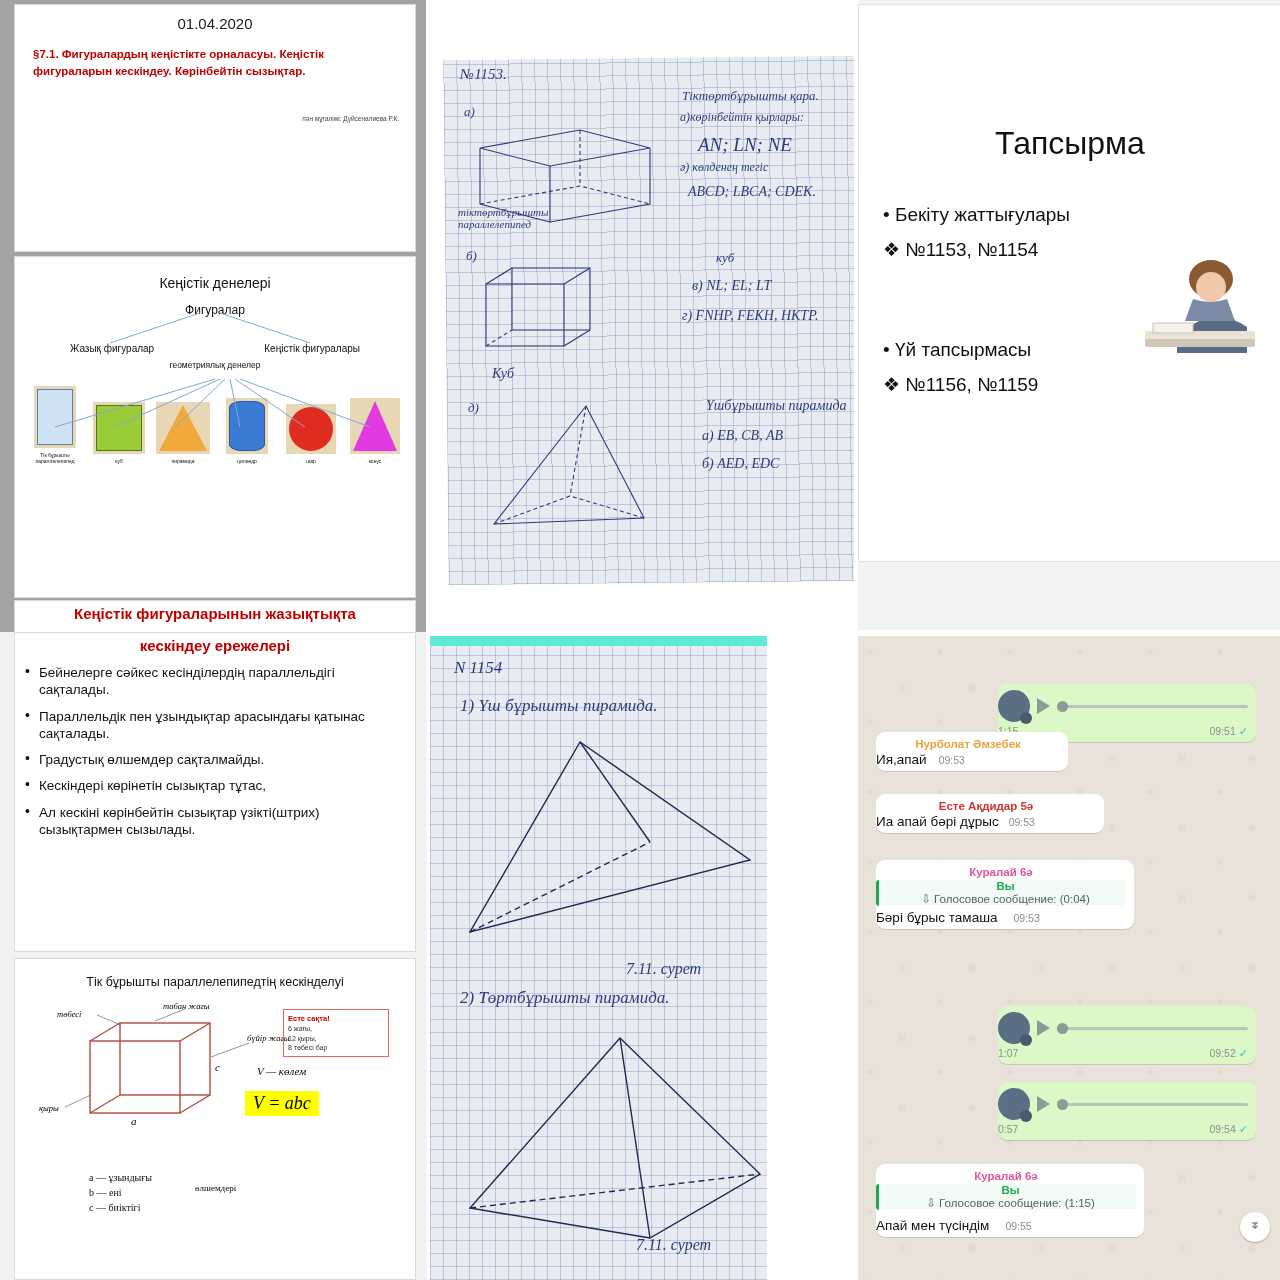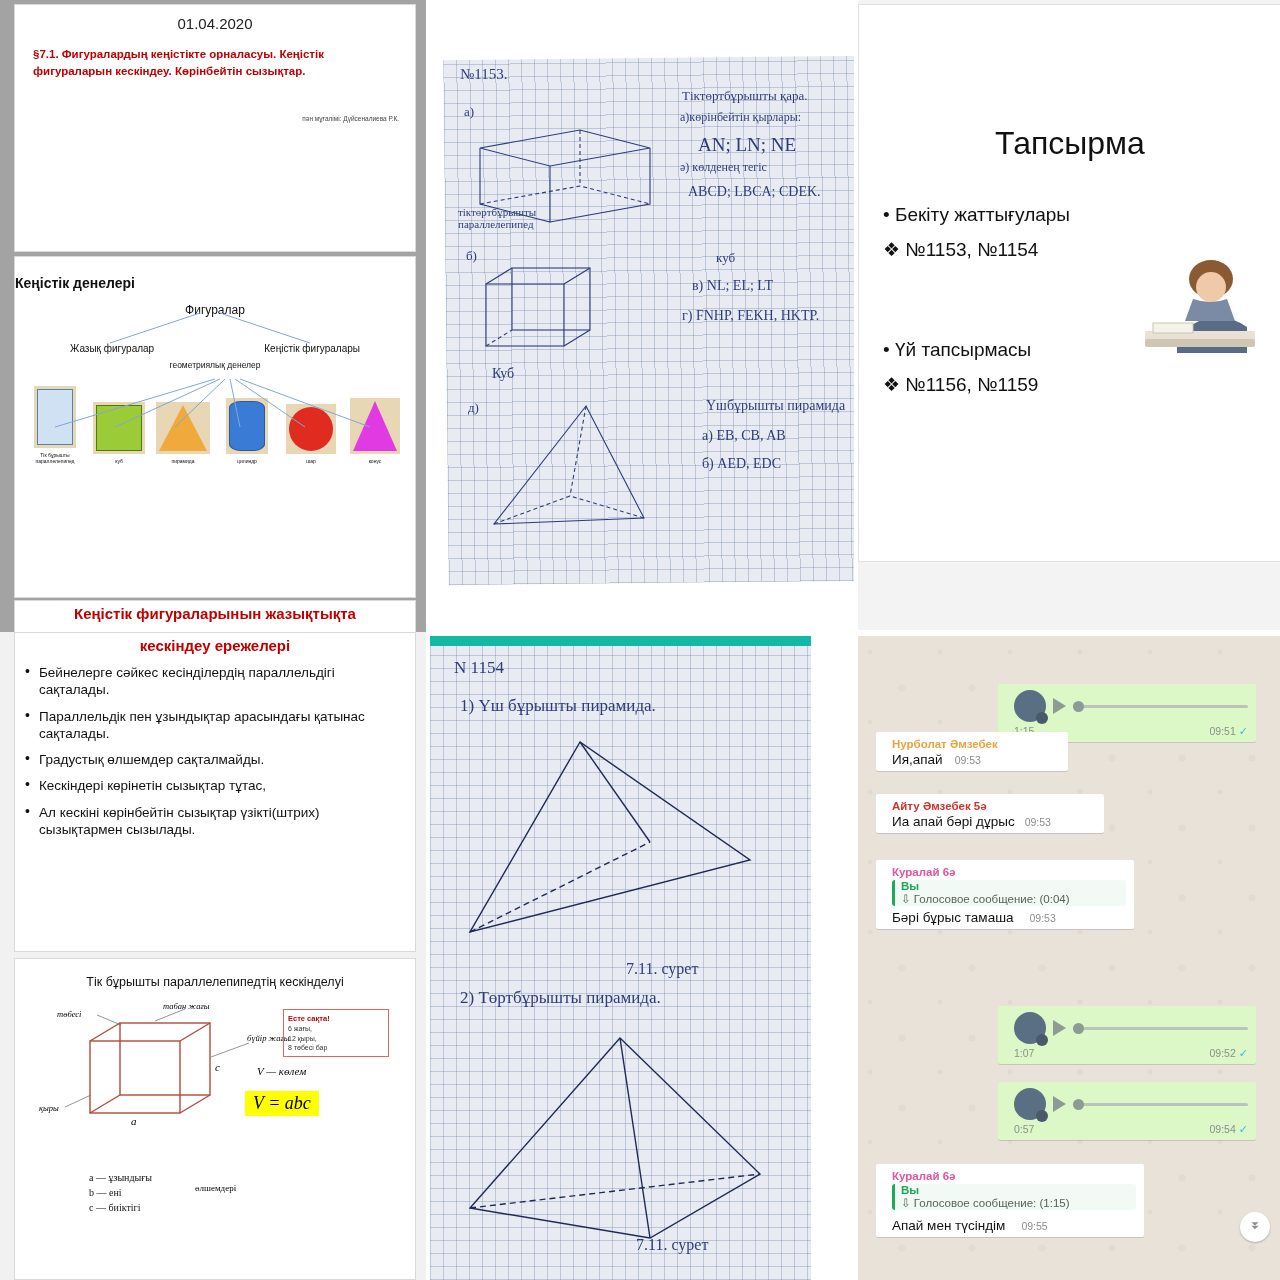--- a/index.html
+++ b/index.html
@@ -11,21 +11,21 @@
 
   
   #slide1{left:0;top:0;width:426px;height:632px;background:#a3a3a3;}
   .s1-card{position:absolute;left:14px;width:400px;background:#fff;border:1px solid #d9d9d9;}
   .s1-a{top:4px;height:246px;}
   .s1-b{top:256px;height:340px;}
   .s1-c{top:600px;height:32px;}
   .s1-date{text-align:center;font-size:15px;color:#222;margin-top:10px;}
   .s1-title{color:#c00000;font-size:11.5px;line-height:1.5;margin:14px 18px 0 18px;font-weight:bold;}
   .s1-author{font-size:6.5px;color:#444;text-align:right;margin:34px 16px 0 0;}
-  .s1-h2{font-size:14px;font-weight:bold;color:#111;margin-top:18px;}
+  .s1-h2{text-align:center;font-size:14px;font-weight:normal;color:#111;margin-top:18px;}
   .s1-h3{text-align:center;font-size:12px;color:#111;margin-top:12px;}
   .s1-row{display:flex;justify-content:space-around;margin-top:26px;font-size:10px;color:#111;}
   .s1-sub{text-align:center;font-size:8.5px;color:#111;margin-top:6px;}
   .s1-shapes{display:flex;justify-content:space-between;margin:16px 12px 0 12px;align-items:flex-end;}
   .shape-cell{width:56px;text-align:center;}
   .shape-box{height:62px;display:flex;align-items:flex-end;justify-content:center;}
   .shape-cap{font-size:5px;color:#111;margin-top:4px;line-height:1.2;}
   .sh-prism{width:34px;height:54px;background:#cfe2f3;border:1px solid #5b7fa6;}
   .sh-cube{width:44px;height:44px;background:#9ccb38;border:1px solid #4e7a10;}
   .sh-pyr{width:0;height:0;border-left:24px solid transparent;border-right:24px solid transparent;border-bottom:46px solid #f0a93b;}
@@ -51,24 +51,24 @@
   .yellowbox{background:#ffff00;padding:2px 8px;font-family:"Liberation Serif",serif;font-style:italic;font-size:18px;}
   .notebox{position:absolute;right:6px;top:6px;width:96px;border:1px solid #e06666;padding:4px;font-size:7px;color:#333;line-height:1.35;}
   .notebox b{color:#c00000;font-size:7.5px;}
   .dims{position:absolute;left:74px;bottom:2px;font-family:"Liberation Serif",serif;font-size:10px;color:#111;line-height:1.5;}
 
   
   #photo1{left:430px;top:0;width:424px;height:630px;background:#fff;}
   .paper{position:absolute;background:#e8ebf2;background-image:
       repeating-linear-gradient(0deg,rgba(90,115,160,.30) 0 1px,transparent 1px 13px),
       repeating-linear-gradient(90deg,rgba(90,115,160,.30) 0 1px,transparent 1px 13px);}
-  .hw{position:absolute;font-family:"Liberation Serif",serif;color:#2c3c7a;white-space:nowrap;}
-
-  
-  #photo2{left:430px;top:636px;width:337px;height:644px;background:#14b8a6;padding-left:44px;}
+  .hw{position:absolute;font-family:"Liberation Serif",serif;font-style:italic;color:#2c3c7a;white-space:nowrap;}
+
+  
+  #photo2{left:430px;top:636px;width:337px;height:644px;background:#5eead4;}
 
   
   #slide3{left:858px;top:0;width:422px;height:630px;background:#f3f3f3;}
   .s3-card{position:absolute;left:0px;top:4px;width:422px;height:556px;background:#fff;border:1px solid #e2e2e2;}
   .s3-title{text-align:center;font-size:32px;color:#111;margin-top:120px;}
   .s3-l1{font-size:19px;color:#111;margin:42px 0 0 24px;}
   .s3-l2{font-size:19px;color:#111;margin:12px 0 0 24px;}
   .s3-l3{font-size:19px;color:#111;margin:78px 0 0 24px;}
   .s3-l4{font-size:19px;color:#111;margin:12px 0 0 24px;}
   .boy{position:absolute;right:14px;top:248px;width:130px;height:100px;}
@@ -76,21 +76,21 @@
   
   #wa{left:858px;top:636px;width:422px;height:644px;background:#e4ddd4;}
   .wa-bg{position:absolute;inset:0;background:#e9e2d9;
      background-image:radial-gradient(circle at 12px 16px, rgba(0,0,0,.035) 2px, transparent 3px),
                       radial-gradient(circle at 44px 52px, rgba(0,0,0,.03) 3px, transparent 4px);
      background-size:70px 70px;}
   .wa-header{position:absolute;left:0;top:0;right:0;height:42px;background:#075e54;display:flex;align-items:center;padding:0 10px;box-sizing:border-box;color:#fff;}
   .wa-title{font-size:12.5px;margin-left:8px;flex:1;white-space:nowrap;overflow:hidden;text-overflow:ellipsis;}
   .wa-avatar{width:28px;height:28px;border-radius:50%;background:#4b6b64;border:1px solid #2f4f49;flex:0 0 auto;}
   .ic{width:18px;height:18px;flex:0 0 auto;}
-  .msg{position:absolute;border-radius:2px;padding:6px 8px 4px 16px;box-shadow:0 1px .5px rgba(0,0,0,.13);font-size:13.5px;color:#111;box-sizing:border-box;}
+  .msg{position:absolute;border-radius:9px;padding:6px 8px 4px 0;box-shadow:0 1px .5px rgba(0,0,0,.13);font-size:13.5px;color:#111;box-sizing:border-box;text-align:center;}
   .in{background:#ffffff;}
   .out{background:#dcf8c6;}
   .sender{font-size:11.5px;font-weight:bold;margin-bottom:2px;}
   .s-orange{color:#e8a33d;}
   .s-red{color:#d0342c;}
   .s-pink{color:#e0559b;}
   .time{font-size:10.5px;color:#8a8f8c;}
   .vm{display:flex;align-items:center;gap:7px;}
   .vm-av{width:32px;height:32px;border-radius:50%;background:#5a6e84;position:relative;flex:0 0 auto;}
   .vm-av:after{content:"";position:absolute;right:-2px;bottom:-2px;width:12px;height:12px;border-radius:50%;background:#4a5a6a;}
@@ -385,21 +385,21 @@
 
     <div class="msg in" style="left:18px;top:96px;width:192px;">
       <div class="sender s-orange">Нурболат Әмзебек</div>
       <div style="display:flex;align-items:baseline;gap:12px;">
         <span>Ия,апай</span>
         <span class="time">09:53</span>
       </div>
     </div>
 
     <div class="msg in" style="left:18px;top:158px;width:228px;">
-      <div class="sender s-red">Айту Әмзебек 5ә</div>
+      <div class="sender s-red">Есте Ақдидар 5ә</div>
       <div style="display:flex;align-items:baseline;gap:10px;">
         <span>Иа апай бәрі дұрыс</span>
         <span class="time">09:53</span>
       </div>
     </div>
 
     <div class="msg in" style="left:18px;top:224px;width:258px;">
       <div class="sender s-pink">Куралай 6ә</div>
       <div class="quote">
         <div class="q-name">Вы</div>

